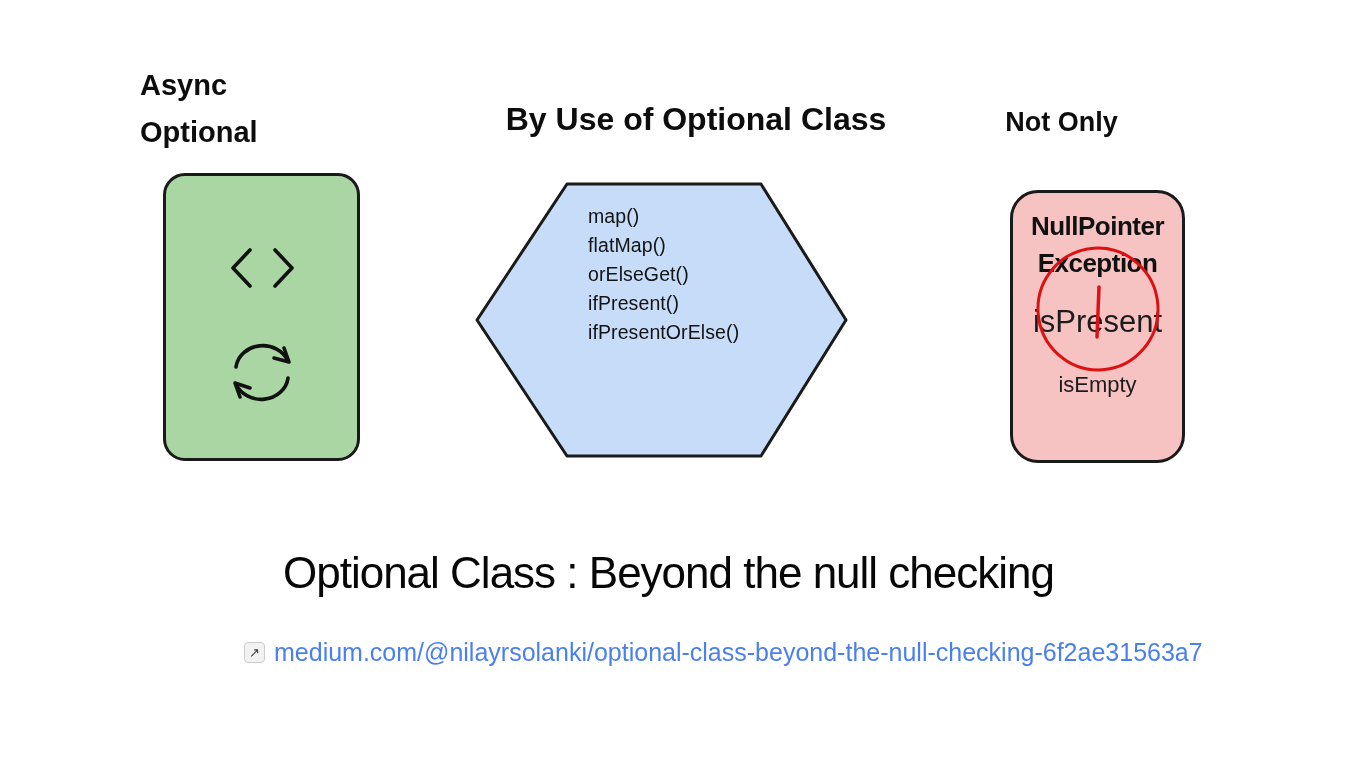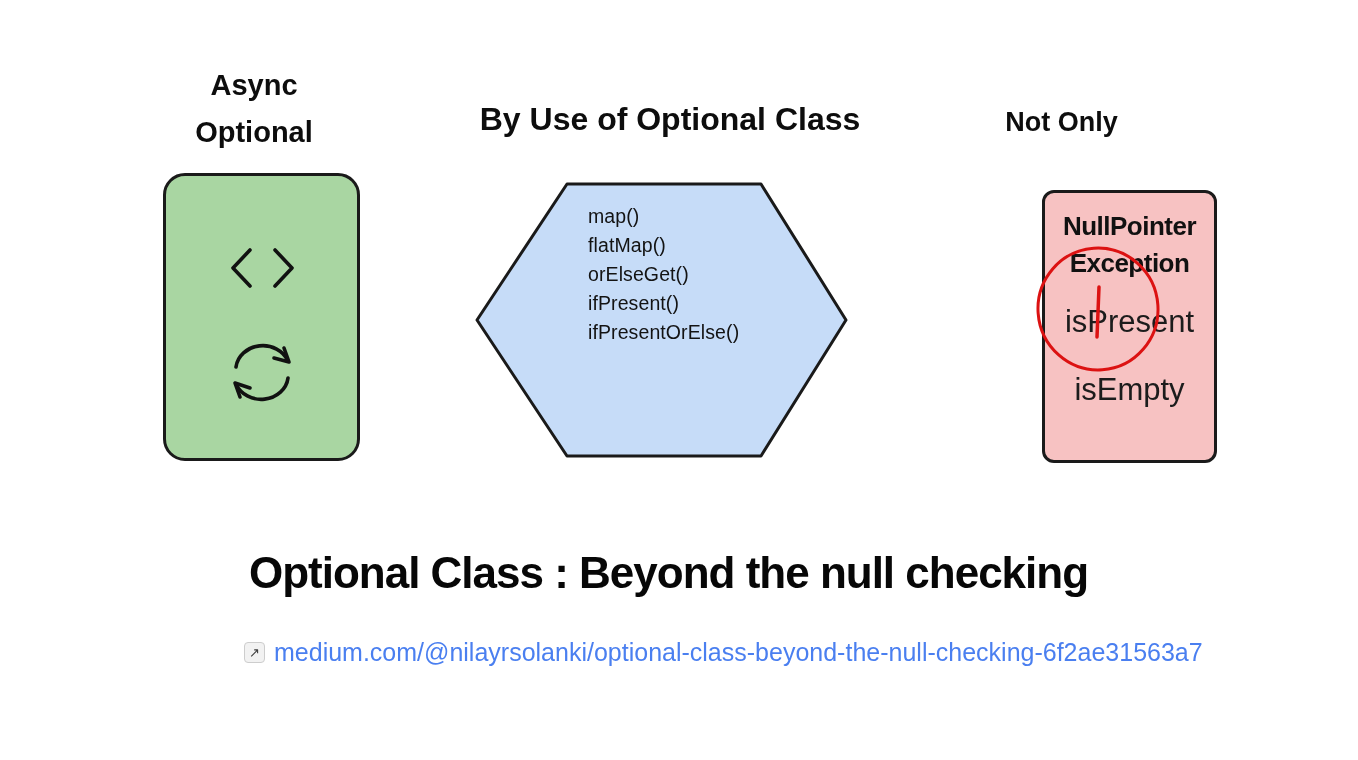--- a/index.html
+++ b/index.html
@@ -4,60 +4,60 @@
 <style>
   html,body{margin:0;padding:0;background:#ffffff;}
   .canvas{
     position:relative;width:1358px;height:760px;background:#ffffff;
     font-family:"Liberation Sans", sans-serif;color:#111;overflow:hidden;
   }
   .abs{position:absolute;}
 
   
   .async-label{
-    left:140px;top:62px;width:228px;text-align:center;
+    left:140px;top:62px;width:228px;text-align:left;
     font-size:29px;font-weight:700;line-height:47px;color:#0d0d0d;
   }
   .green-box{
     left:163px;top:173px;width:197px;height:288px;box-sizing:border-box;
     background:#a9d6a2;border:3px solid #1a1a1a;border-radius:22px;
   }
   .green-icons{left:163px;top:173px;}
 
   
   .hex-title{
-    left:414px;top:101px;width:512px;text-align:center;
+    left:440px;top:101px;width:512px;text-align:center;
     font-size:32px;font-weight:700;color:#0d0d0d;white-space:nowrap;
   }
   .hex-svg{left:470px;top:176px;}
   .method-list{
     left:588px;top:202px;font-size:19.5px;line-height:29px;
     font-weight:400;color:#131313;letter-spacing:.1px;
   }
 
   
   .notonly-label{
     left:974px;top:107px;width:175px;text-align:center;
     font-size:27px;font-weight:700;color:#0d0d0d;white-space:nowrap;
   }
   .pink-box{
     left:1010px;top:190px;width:175px;height:273px;box-sizing:border-box;
-    background:#f7c2c2;border:3px solid #1a1a1a;border-radius:12px;margin-left:32px;
+    background:#f7c2c2;border:3px solid #1a1a1a;border-radius:28px;
   }
   .pink-box .pline{position:absolute;left:0;width:100%;text-align:center;}
   .np1{top:18px;font-size:26px;font-weight:700;letter-spacing:-.5px;}
   .np2{top:55px;font-size:26px;font-weight:700;letter-spacing:-.5px;}
   .ispresent{top:111px;font-size:31px;font-weight:400;color:#1c1c1c;}
-  .isempty{top:179px;font-size:31px;font-weight:400;color:#1c1c1c;}
+  .isempty{top:179px;font-size:22px;font-weight:400;color:#1c1c1c;}
   .red-annotation{left:1028px;top:240px;pointer-events:none;}
 
   
   .big-title{
     left:0;top:548px;width:1337px;text-align:center;
-    font-size:44px;font-weight:700;letter-spacing:-1px;color:#070707;
+    font-size:44px;font-weight:400;letter-spacing:-1px;color:#070707;
     white-space:nowrap;
   }
   .link-row{
     left:244px;top:638px;display:flex;align-items:center;gap:9px;
   }
   .link-icon-box{
     width:21px;height:21px;box-sizing:border-box;border-radius:4px;
     background:#f2f2f2;border:1px solid #cdcdcd;color:#3c3c3c;
     display:flex;align-items:center;justify-content:center;
     font-size:13px;line-height:1;

